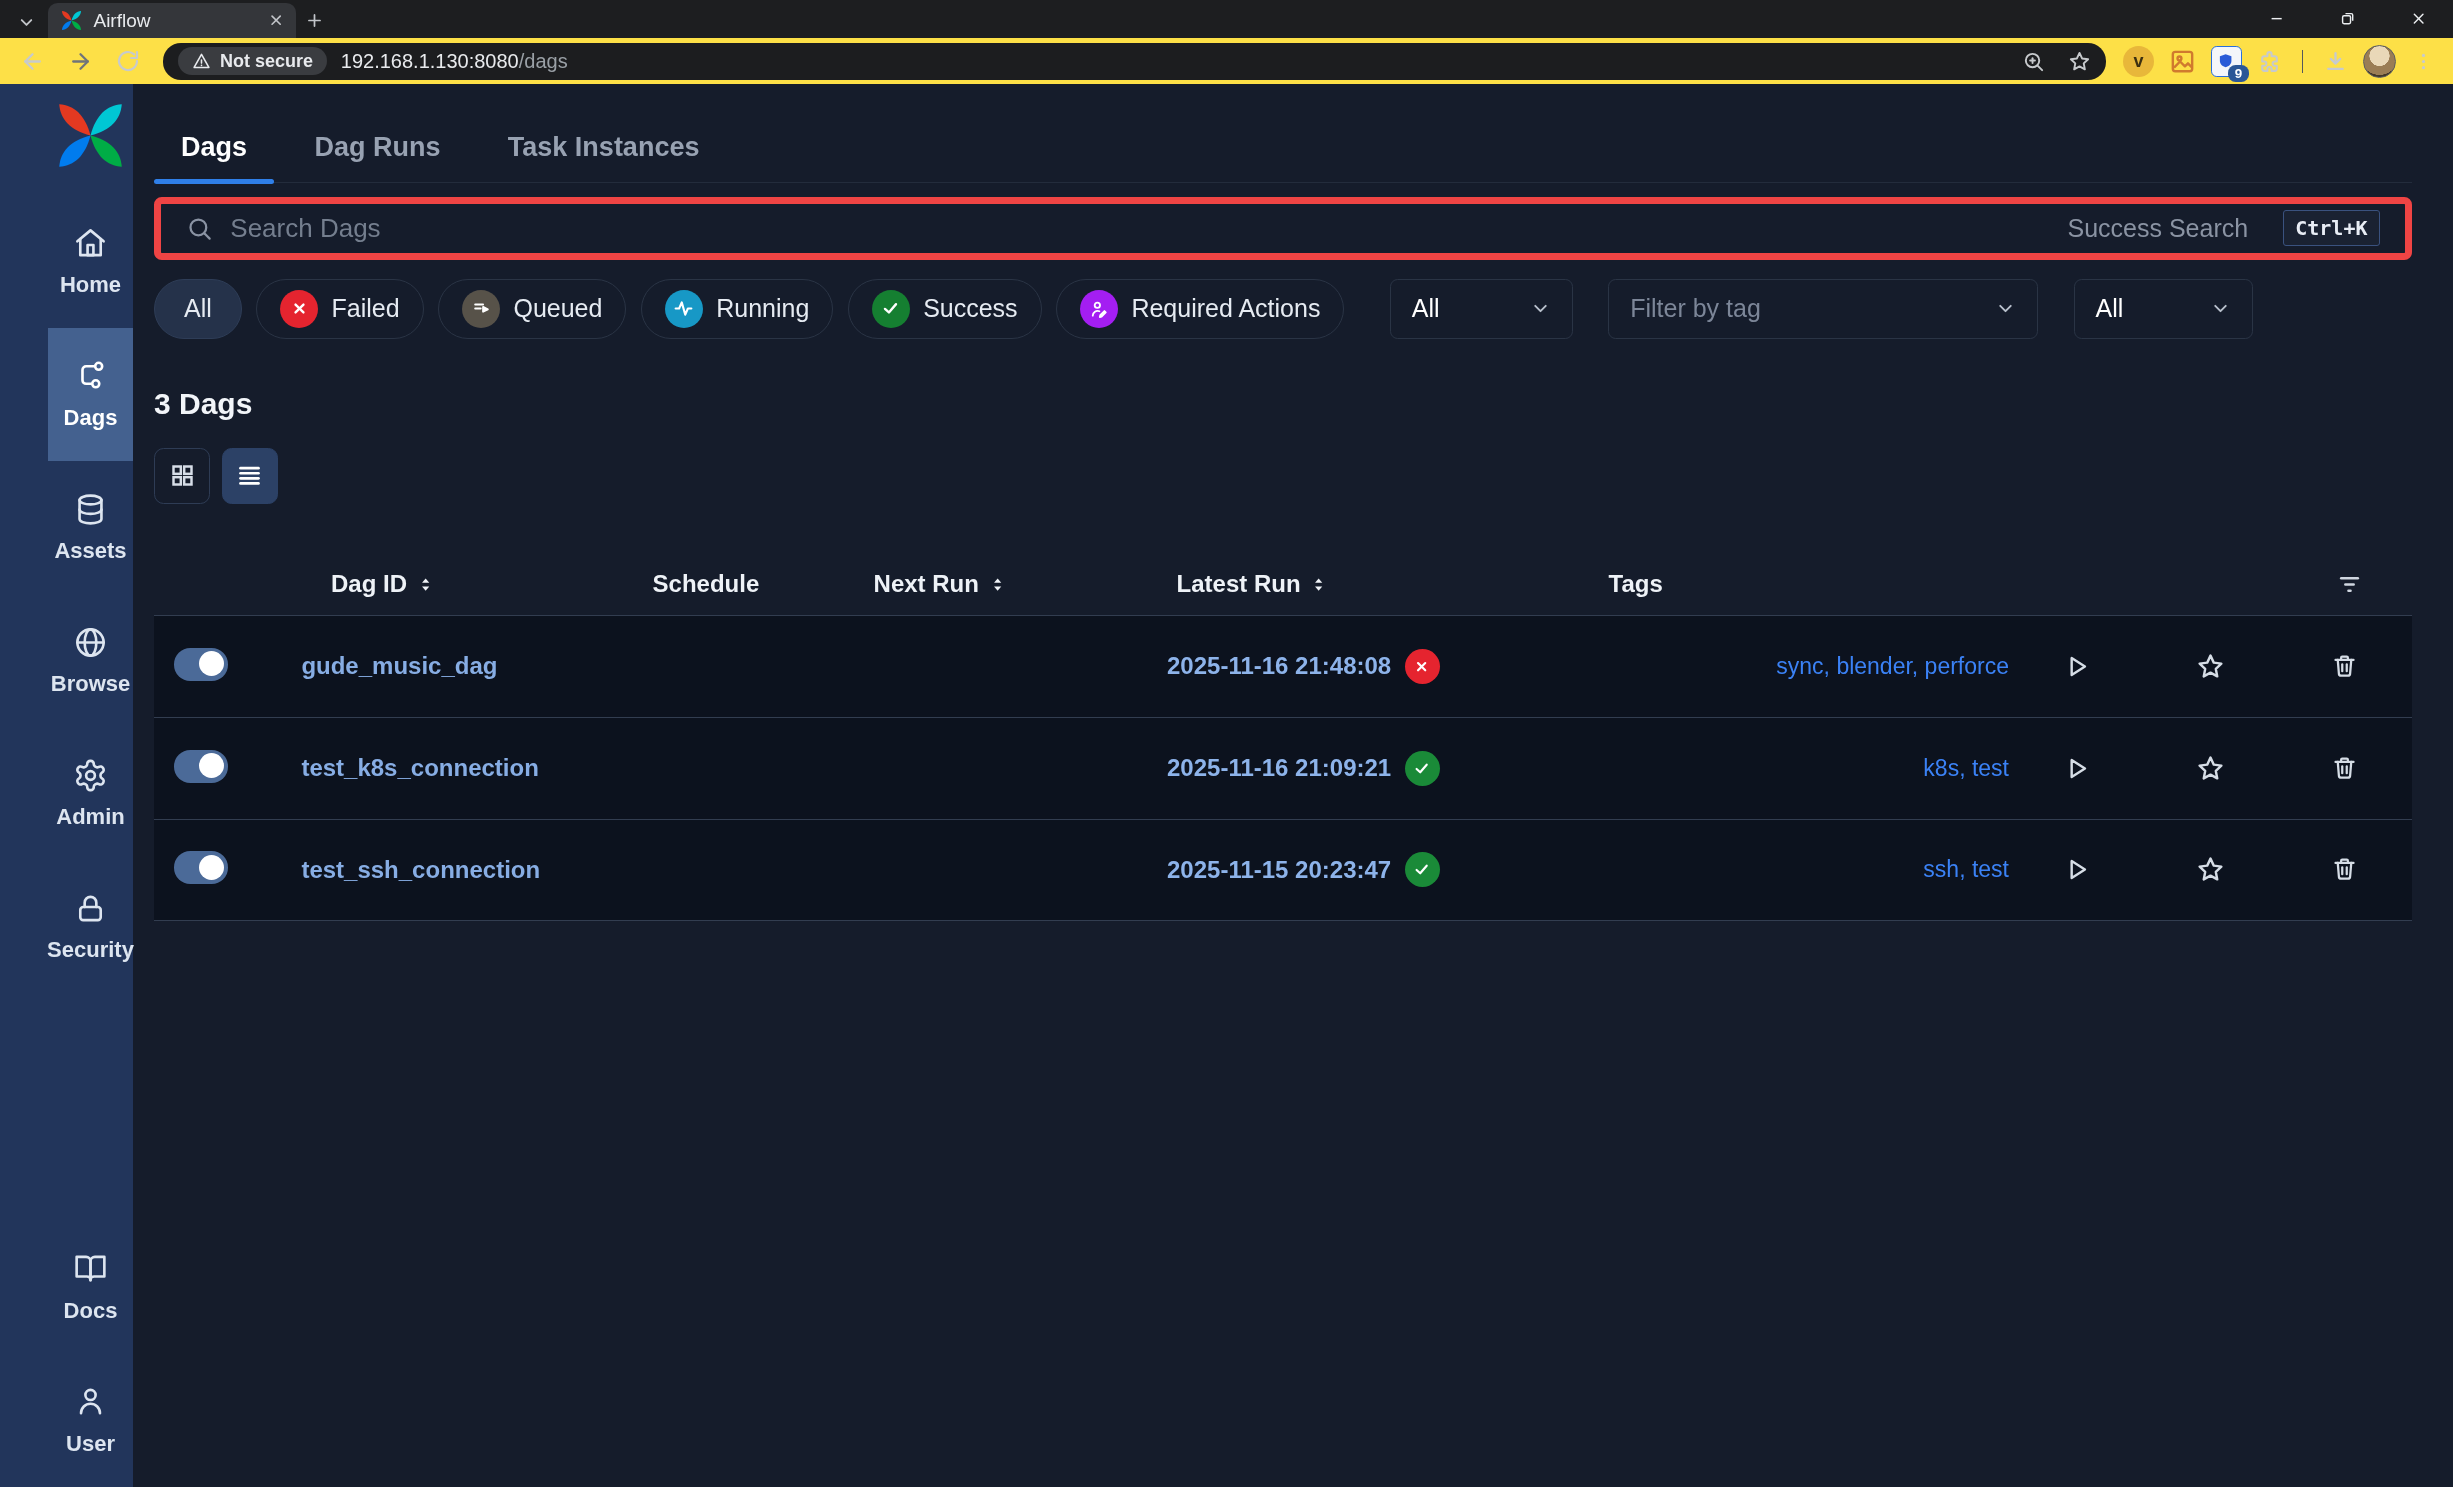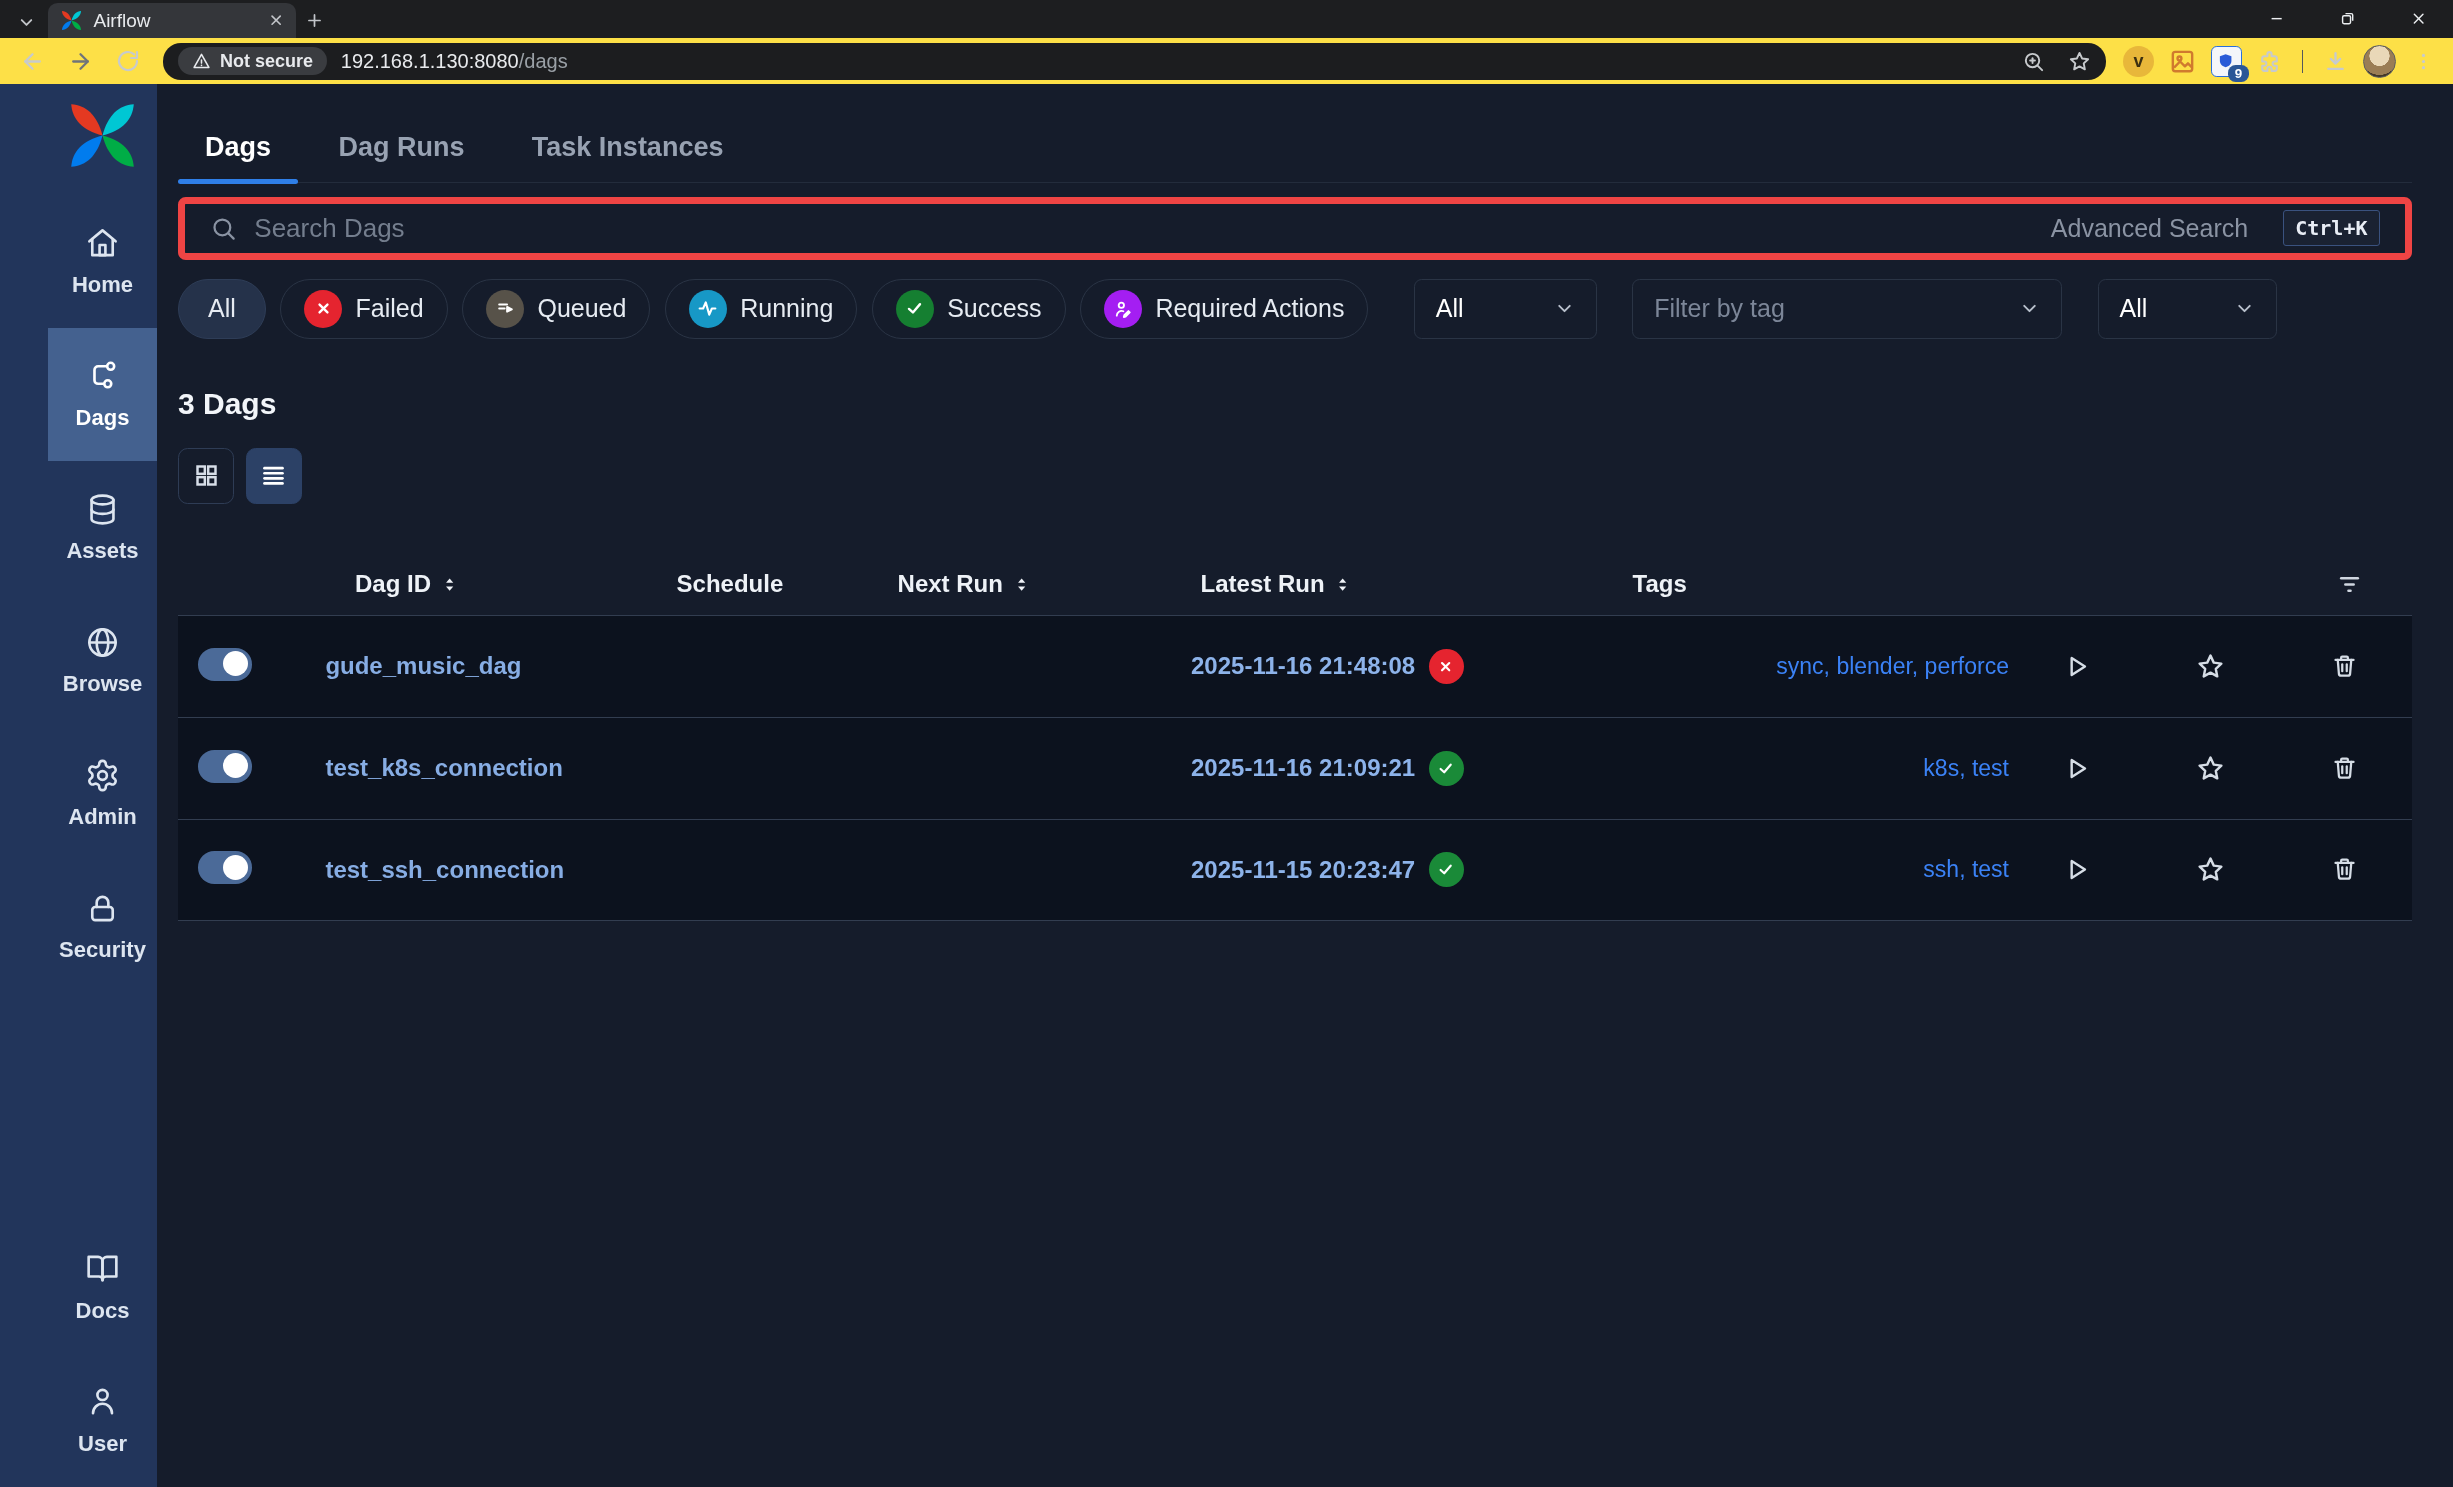--- a/index.html
+++ b/index.html
@@ -29,21 +29,21 @@
   .url-ic { color:#c7cacd; margin-left:9.6px; }
   .ext { width:38px; height:38px; display:flex; align-items:center; justify-content:center; position:relative; }
   .ext-badge { position:absolute; right:-3.8px; bottom:-1.9px; background:#2b5797; color:#fff; font-size:13.4px; font-weight:700; border-radius:7.7px; padding:1px 6.7px; }
   .tool-divider { width:1px; height:23px; background:#55585c; margin:0 7.7px; }
   .avatar { width:33px; height:33px; border-radius:50%; background:radial-gradient(circle at 50% 32%, #e9d8b8 0 38%, #9a7d55 39% 72%, #433828 73%); border:1px solid #5a5d61; }
   .vc { width:31px; height:31px; border-radius:50%; background:#e8b73a; color:#3c2f10; font-weight:700; font-size:18px; display:flex; align-items:center; justify-content:center; }
   .shield-box { width:31px; height:31px; border-radius:5.8px; background:#f4f6fa; border:1.9px solid #2a6fdb; display:flex; align-items:center; justify-content:center; color:#2a5bd7; }
 
   
   .app { display:flex; height:1403px; }
-  .sidebar { width:157px; background:#22355b; display:flex; flex-direction:column; align-items:stretch; flex-shrink:0;padding-left:48px; }
+  .sidebar { width:133px; background:#22355b; display:flex; flex-direction:column; align-items:stretch; flex-shrink:0;padding-left:48px; }
   .logo-wrap { display:flex; justify-content:center; padding:17.3px 0 25px; }
   .side-item { height:133px; display:flex; flex-direction:column; align-items:center; justify-content:center; gap:11.5px; color:#dde5f0; cursor:pointer; }
   .side-item .lbl { font-size:22px; font-weight:700; }
   .side-item.active { background:#44618f; color:#ffffff; }
   .side-spacer { flex:1; }
 
   .main { flex:1; padding:0 42px 0 21px; overflow:hidden; }
 
   
   .tabs-row { display:flex; gap:13.4px; padding-top:31px; border-bottom:1px solid #232c3c; }
@@ -325,21 +325,21 @@
       <div class="ptab">Dag Runs</div>
       <div class="ptab">Task Instances</div>
     </div>
 
     <div class="search-bar">
       <svg width="27" height="27" viewBox="0 0 24 24" fill="none" stroke="#8a93a3" stroke-width="2" stroke-linecap="round">
           <circle cx="11" cy="11" r="7"></circle>
           <line x1="16.5" y1="16.5" x2="21" y2="21"></line>
         </svg>
       <input type="text" placeholder="Search Dags" style="">
-      <span class="adv-label">Advanced Search</span>
+      <span class="adv-label">Success Search</span>
       <span class="kbd">Ctrl+K</span>
     </div>
 
     <div class="filter-row">
       <div class="chip selected">
         <span>All</span>
       </div>
       <div class="chip">
         <span class="chip-ic failed">
           <svg width="19" height="19" viewBox="0 0 24 24" fill="none" stroke="currentColor" stroke-width="3" stroke-linecap="round">

